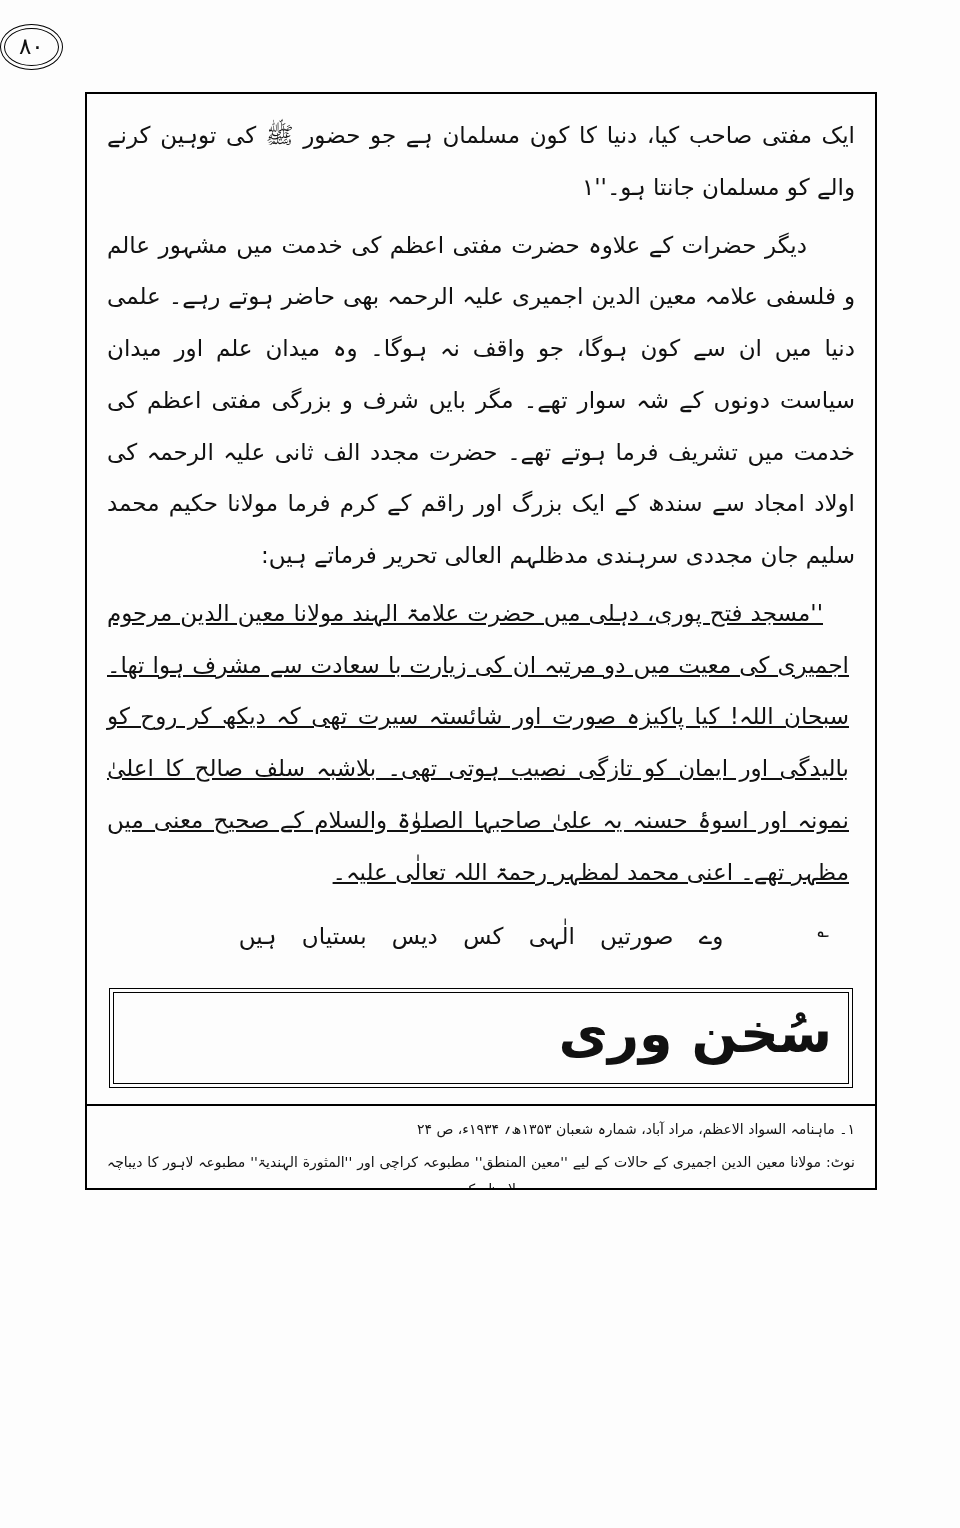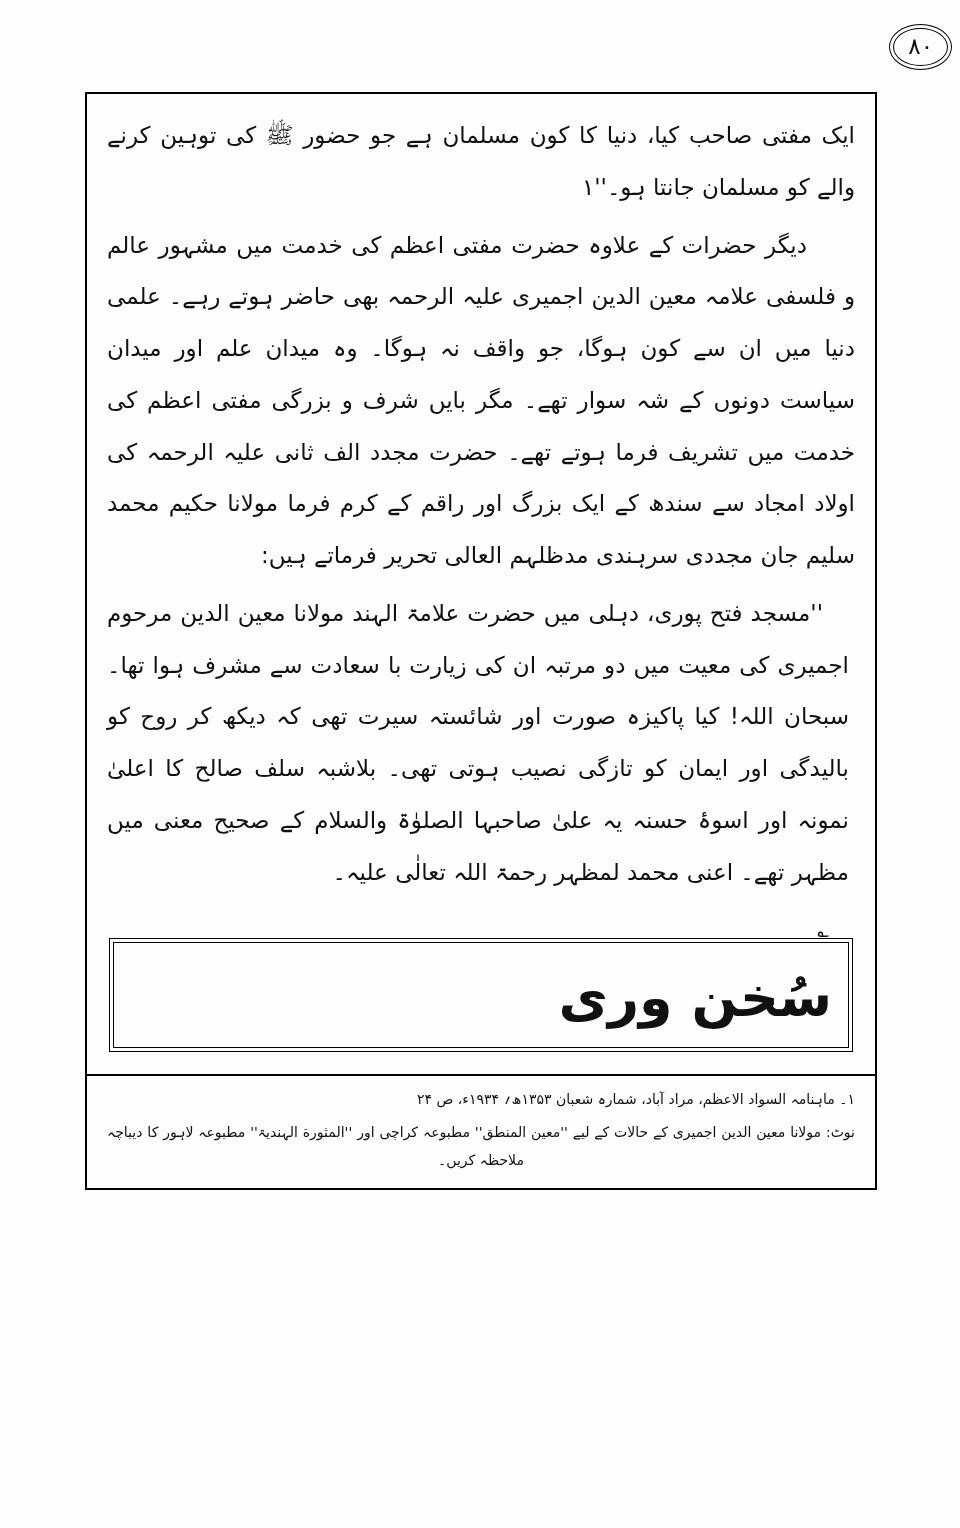--- a/index.html
+++ b/index.html
@@ -16,21 +16,21 @@
     margin: 0 auto;
     background: #fdfdfd;
     overflow: hidden;
   }
   
   .page-number-wrap {
     position: absolute;
     top: 24px;
     left: 0; right: 8px;
     display: flex;
-    justify-content: flex-start;
+    justify-content: flex-end;
   }
   .oval-outer {
     border: 1.6px solid #000;
     border-radius: 50%;
     padding: 3px;
   }
   .oval-inner {
     border: 1.2px solid #000;
     border-radius: 50%;
     min-width: 52px;
@@ -54,21 +54,21 @@
     overflow: hidden;
   }
   .para {
     margin: 0 0 6px;
     font-size: 23px;
     line-height: 2.25;
     text-align: justify;
     text-align-last: right;
   }
   .indent { text-indent: 48px; }
-  .quote  { text-indent: 26px; padding-right: 6px; }
+  .quote  { text-indent: 26px; padding-right: 6px; text-decoration: underline; }
   
   .couplet {
     position: relative;
     text-align: center;
     margin: 8px 40px 12px;
   }
   .couplet-line {
     font-size: 23px;
     line-height: 2.15;
     word-spacing: 18px;
@@ -79,24 +79,24 @@
     right: -14px;
     top: 6px;
     font-size: 20px;
   }
   
   .heading-box {
     margin: 18px 6px 20px;
     border: 1.5px solid #000;
     outline: 1.2px solid #000;
     outline-offset: 3px;
-    padding: 20px 16px 14px;
+    padding: 12px 16px 14px;
     min-height: 92px;
     display: flex;
-    align-items: flex-start;
+    align-items: flex-end;
   }
   .heading-text {
     font-size: 54px;
     font-weight: bold;
     line-height: 1.3;
   }
   
   .footnote-area {
     margin-top: auto;
     padding-bottom: 8px;
@@ -130,20 +130,21 @@
   <div class="frame">
 
     <p class="para">ایک مفتی صاحب کیا، دنیا کا کون مسلمان ہے جو حضور ﷺ کی توہین کرنے والے کو مسلمان جانتا ہو۔''۱</p>
 
     <p class="para indent">دیگر حضرات کے علاوہ حضرت مفتی اعظم کی خدمت میں مشہور عالم و فلسفی علامہ معین الدین اجمیری علیہ الرحمہ بھی حاضر ہوتے رہے۔ علمی دنیا میں ان سے کون ہوگا، جو واقف نہ ہوگا۔ وہ میدان علم اور میدان سیاست دونوں کے شہ سوار تھے۔ مگر بایں شرف و بزرگی مفتی اعظم کی خدمت میں تشریف فرما ہوتے تھے۔ حضرت مجدد الف ثانی علیہ الرحمہ کی اولاد امجاد سے سندھ کے ایک بزرگ اور راقم کے کرم فرما مولانا حکیم محمد سلیم جان مجددی سرہندی مدظلہم العالی تحریر فرماتے ہیں:</p>
 
     <p class="para quote">''مسجد فتح پوری، دہلی میں حضرت علامۃ الہند مولانا معین الدین مرحوم اجمیری کی معیت میں دو مرتبہ ان کی زیارت با سعادت سے مشرف ہوا تھا۔ سبحان اللہ! کیا پاکیزہ صورت اور شائستہ سیرت تھی کہ دیکھ کر روح کو بالیدگی اور ایمان کو تازگی نصیب ہوتی تھی۔ بلاشبہ سلف صالح کا اعلیٰ نمونہ اور اسوۂ حسنہ یہ علیٰ صاحبہا الصلوٰۃ والسلام کے صحیح معنی میں مظہر تھے۔ اعنی محمد لمظہر رحمۃ اللہ تعالٰی علیہ۔</p>
 
     <div class="couplet">
       <span class="couplet-marker">؎</span>
+      <div class="couplet-line">وے صورتیں الٰہی کس دیس بستیاں ہیں</div>
     </div>
 
     <div class="heading-box">
       <span class="heading-text">سُخن وری</span>
     </div>
 
 
     <div class="footnote-area">
       <div class="footnote-rule"></div>
       <p class="footnote">۱۔ ماہنامہ السواد الاعظم، مراد آباد، شمارہ شعبان ۱۳۵۳ھ؍ ۱۹۳۴ء، ص ۲۴</p>

